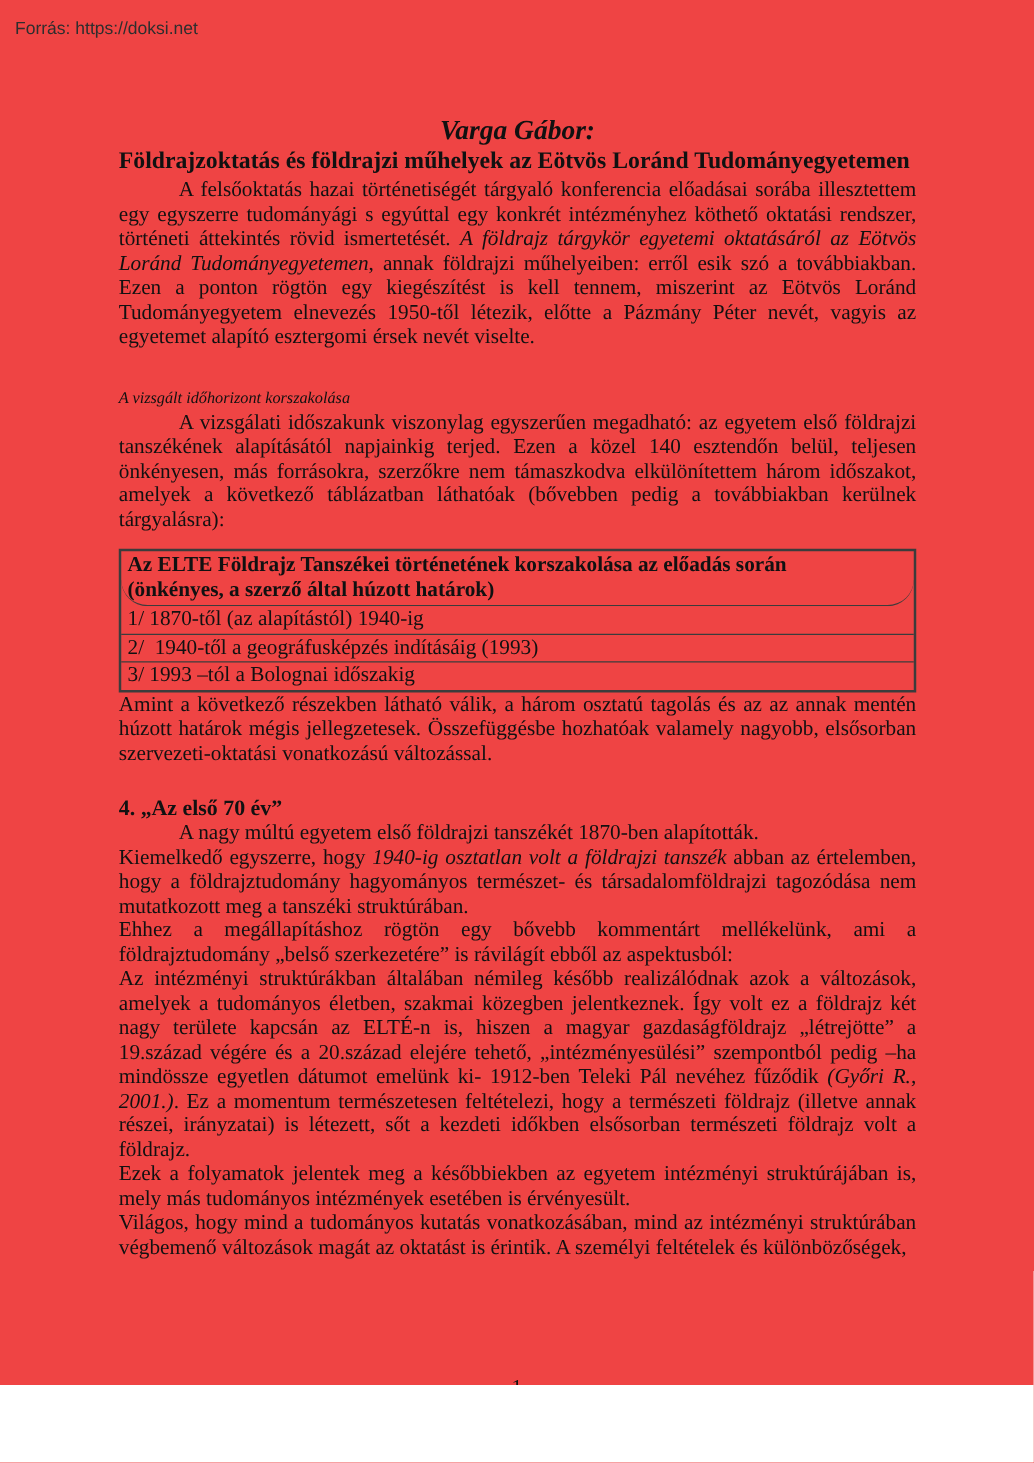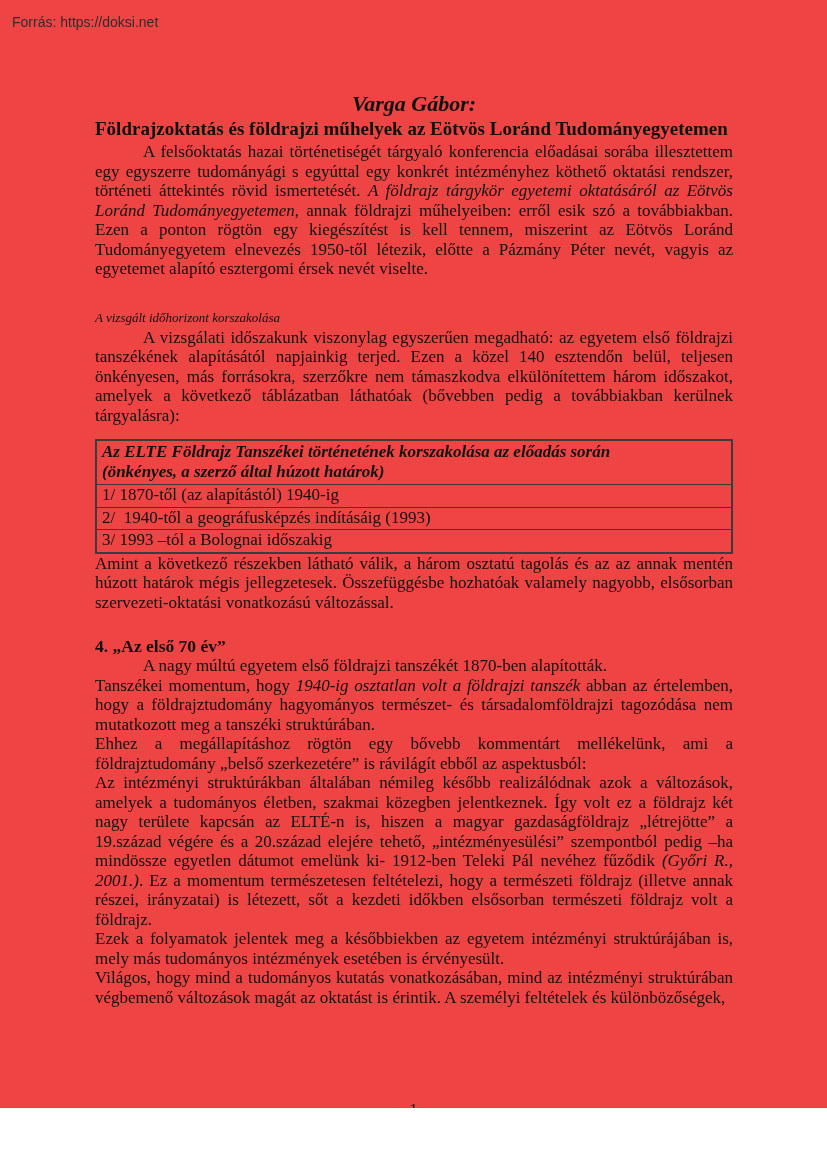--- a/index.html
+++ b/index.html
@@ -70,24 +70,24 @@
   }
   .italic { font-style: italic; }
   .ptable {
     margin-top: 14px;
     border: 2px solid #3c3c3c;
     width: 100%;
     box-sizing: border-box;
   }
   .ptable-header {
     font-weight: bold;
-    font-style: italic;
     padding: 1px 20px 2px 5px;
     line-height: 20px;
     border-bottom: 1.5px solid #3c3c3c;
+    border-radius: 21px;
   }
   .ptable-row {
     padding: 0 5px 1px 5px;
     line-height: 20.5px;
     border-bottom: 1.5px solid #3c3c3c;
     white-space: pre-wrap;
   }
   .ptable-row:last-child { border-bottom: none; }
   .page-number {
     position: absolute;
@@ -126,21 +126,21 @@
       <div class="ptable-row">2/  1940-től a geográfusképzés indításáig (1993)</div>
       <div class="ptable-row">3/ 1993 –tól a Bolognai időszakig</div>
     </div>
 
     <p class="para m-para3">Amint a következő részekben látható válik, a három osztatú tagolás és az az annak mentén húzott határok mégis jellegzetesek. Összefüggésbe hozhatóak valamely nagyobb, elsősorban szervezeti-oktatási vonatkozású változással.</p>
 
     <h3 class="sec-heading">4. „Az első 70 év”</h3>
 
     <p class="para indent m-secfirst">A nagy múltú egyetem első földrajzi tanszékét 1870-ben alapították.</p>
 
-    <p class="para"><span>Tanszékei momentum, hogy </span><span class="italic">1940-ig osztatlan volt a földrajzi tanszék</span><span> abban az értelemben, hogy a földrajztudomány hagyományos természet- és társadalomföldrajzi tagozódása nem mutatkozott meg a tanszéki struktúrában.</span></p>
+    <p class="para"><span>Kiemelkedő egyszerre, hogy </span><span class="italic">1940-ig osztatlan volt a földrajzi tanszék</span><span> abban az értelemben, hogy a földrajztudomány hagyományos természet- és társadalomföldrajzi tagozódása nem mutatkozott meg a tanszéki struktúrában.</span></p>
 
     <p class="para">Ehhez a megállapításhoz rögtön egy bővebb kommentárt mellékelünk, ami a földrajztudomány „belső szerkezetére” is rávilágít ebből az aspektusból:</p>
 
     <p class="para"><span>Az intézményi struktúrákban általában némileg később realizálódnak azok a változások, amelyek a tudományos életben, szakmai közegben jelentkeznek. Így volt ez a földrajz két nagy területe kapcsán az ELTÉ-n is, hiszen a magyar gazdaságföldrajz „létrejötte” a 19.század végére és a 20.század elejére tehető, „intézményesülési” szempontból pedig –ha mindössze egyetlen dátumot emelünk ki- 1912-ben Teleki Pál nevéhez fűződik </span><span class="italic">(Győri R., 2001.)</span><span>. Ez a momentum természetesen feltételezi, hogy a természeti földrajz (illetve annak részei, irányzatai) is létezett, sőt a kezdeti időkben elsősorban természeti földrajz volt a földrajz.</span></p>
 
     <p class="para">Ezek a folyamatok jelentek meg a későbbiekben az egyetem intézményi struktúrájában is, mely más tudományos intézmények esetében is érvényesült.</p>
 
     <p class="para">Világos, hogy mind a tudományos kutatás vonatkozásában, mind az intézményi struktúrában végbemenő változások magát az oktatást is érintik. A személyi feltételek és különbözőségek,</p>
 
   </div>

